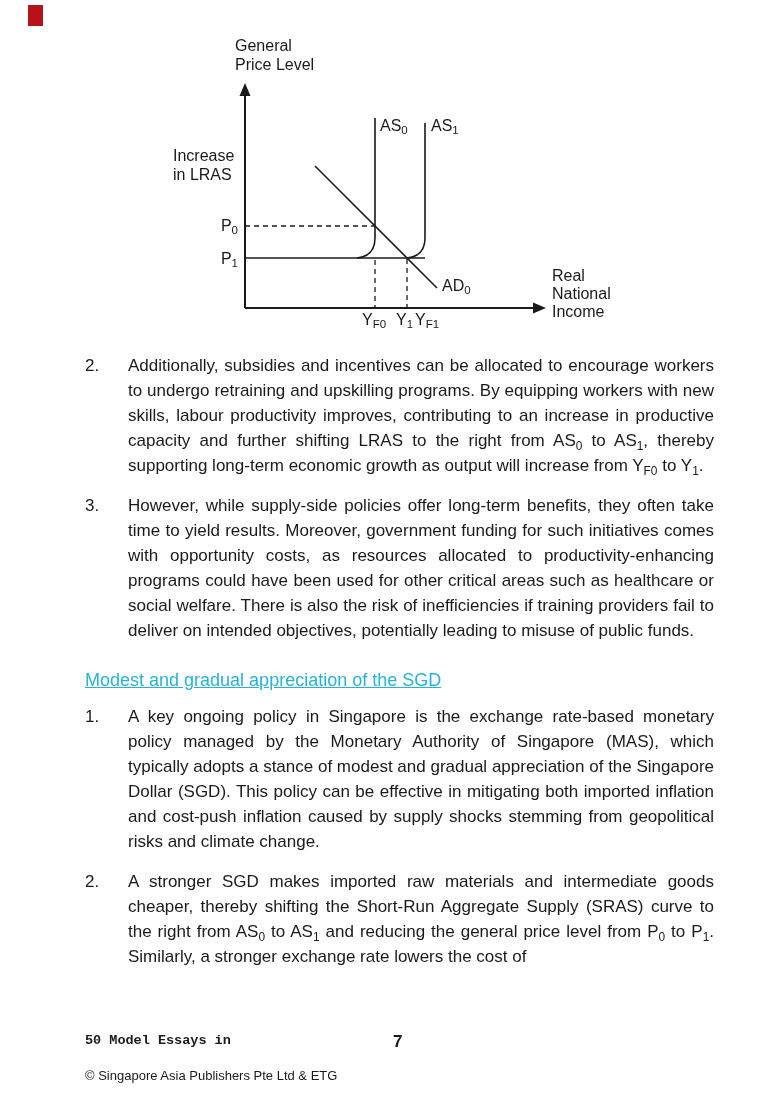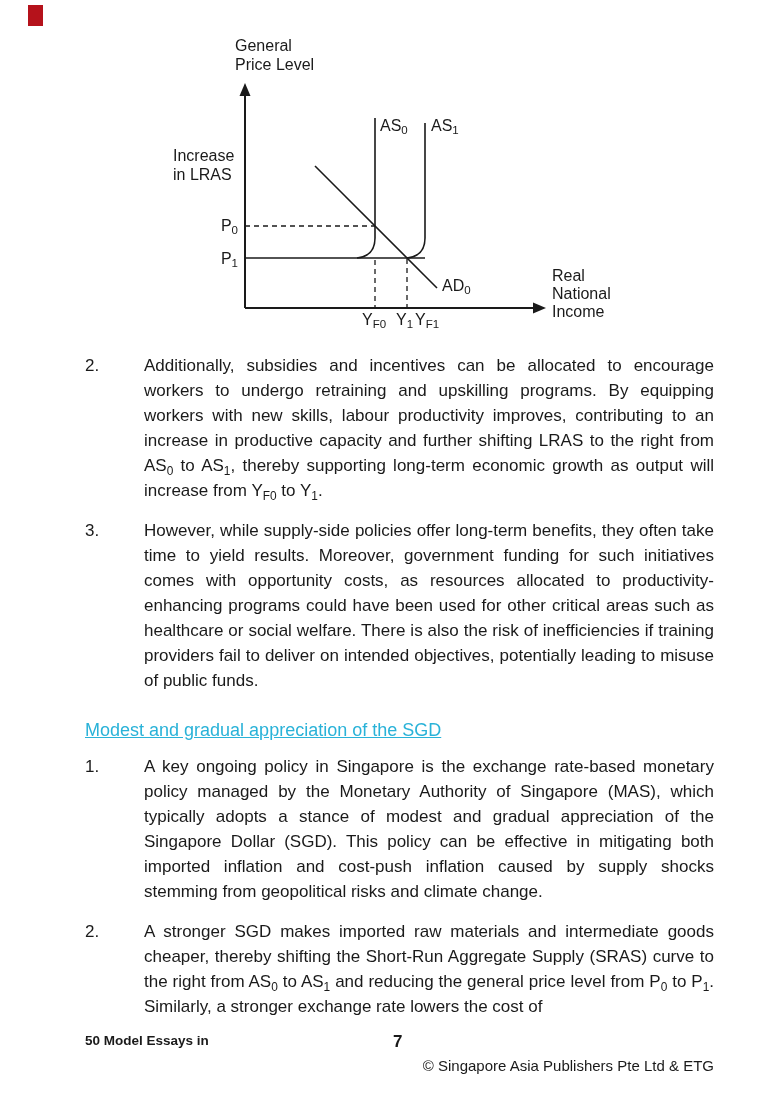--- a/index.html
+++ b/index.html
@@ -36,38 +36,37 @@
   .num {
     flex: 0 0 43px;
     font-size: 17px;
     line-height: 25px;
   }
   .para {
     flex: 1;
     font-size: 17px;
     line-height: 25px;
     text-align: justify;
-    margin-left: 16px;
   }
   .para sub { font-size: 0.7em; line-height: 0; }
   .section-heading {
     margin: 27px 0 13px 0;
     font-size: 18px;
     font-weight: 400;
     color: #29b2d8;
     text-decoration: underline;
   }
   .footer {
     position: absolute;
     left: 85px;
     top: 1032px;
     right: 44px;
   }
-  .footer-bold { font-weight: bold; font-size: 13.5px; line-height: 17.5px; }
-  .footer-copy { font-size: 15px; line-height: 17px; margin-top: 7px; text-align: right; }
+  .footer-bold { font-weight: bold; font-size: 13.5px; line-height: 17.5px; font-family: Liberation Mono, monospace; }
+  .footer-copy { font-size: 13px; line-height: 17px; margin-top: 17px; }
   .page-number {
     position: absolute;
     left: 308px;
     top: 0;
     font-size: 17px;
     font-weight: bold;
   }
 </style>
 </head>
 <body>

